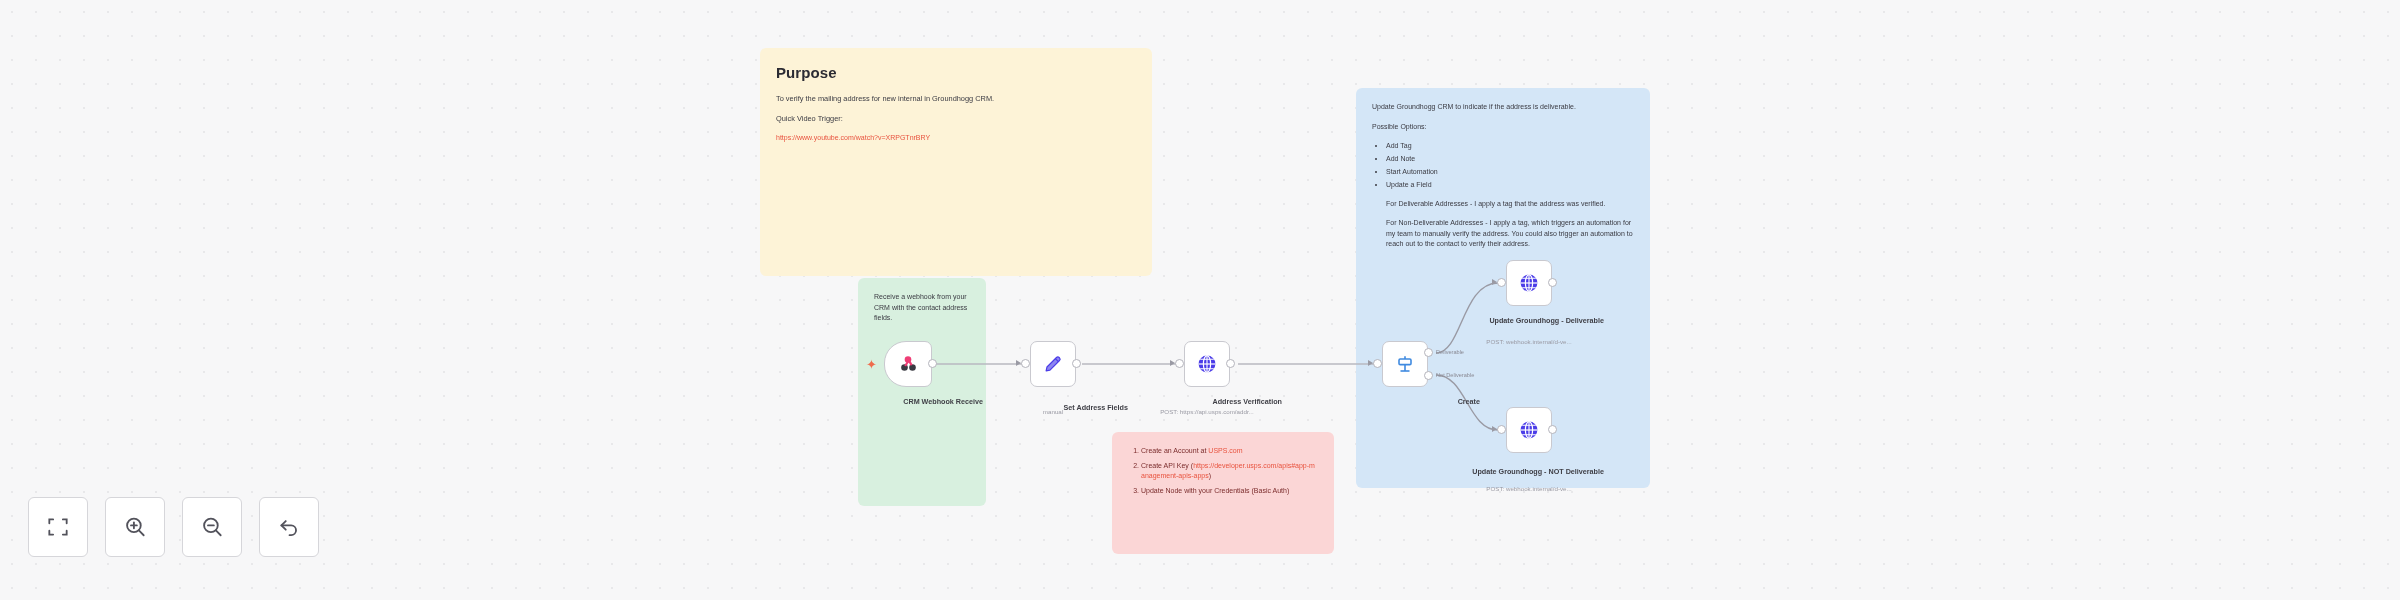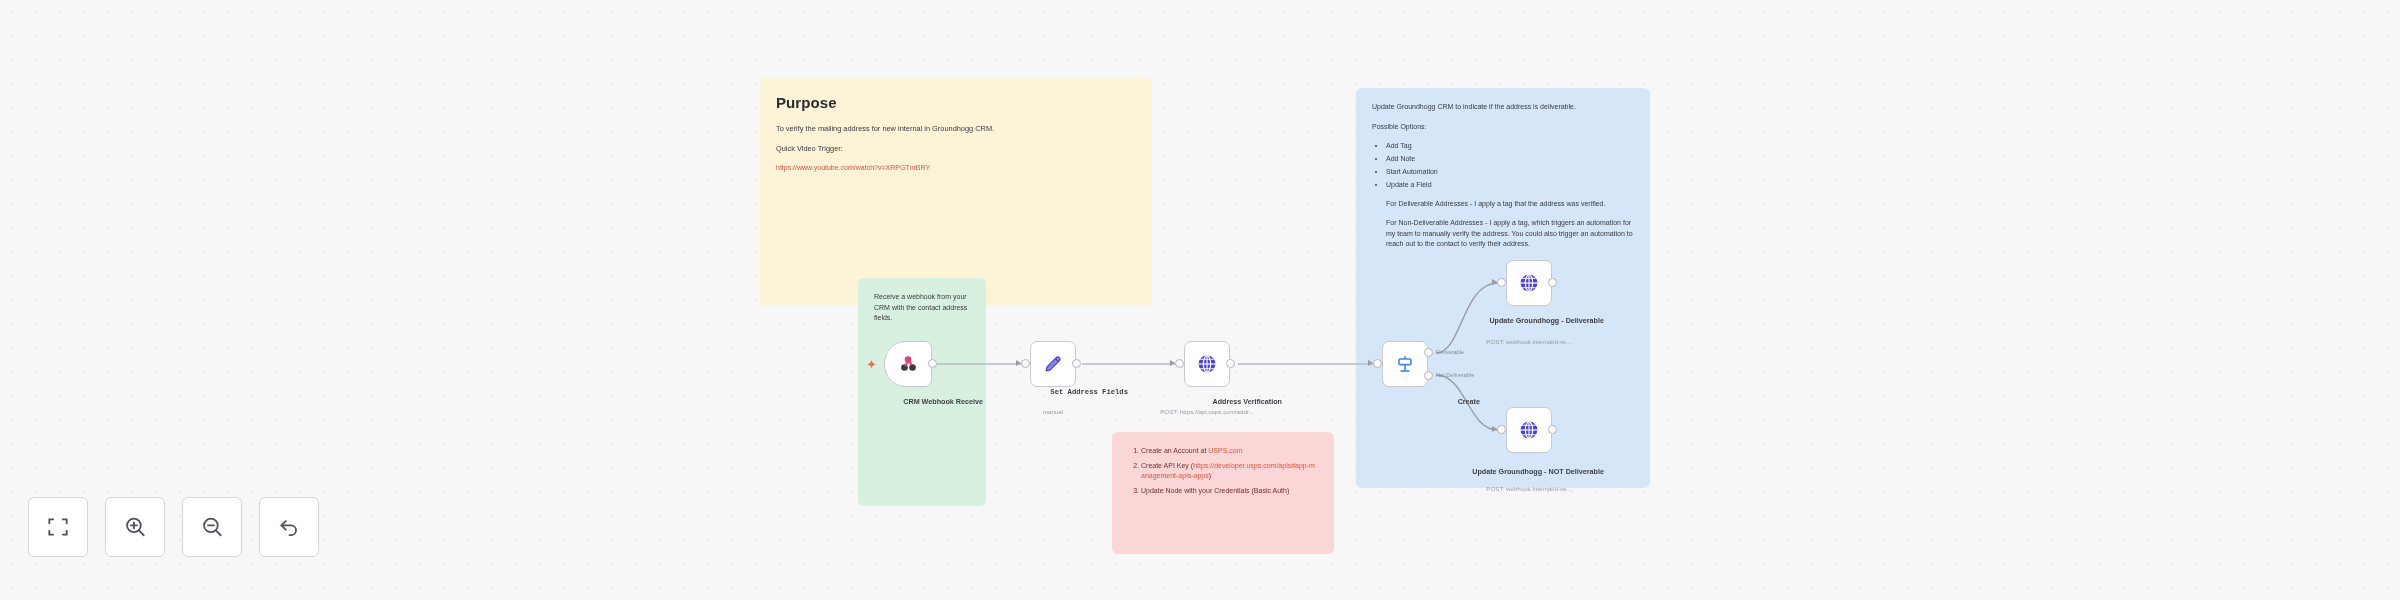--- a/index.html
+++ b/index.html
@@ -19,21 +19,21 @@
 
   
   .sticky {
     position: absolute;
     border-radius: 6px;
     padding: 14px 16px;
     line-height: 1.5;
     color: #3a3a42;
     overflow: hidden;
   }
-  .sticky-yellow { background: #fdf3d7; margin-top: 30px; }
+  .sticky-yellow { background: #fdf3d7; }
   .sticky-green  { background: #d8f0df; }
   .sticky-blue   { background: #d4e6f7; }
   .sticky-pink   { background: #fbd6d6; }
 
   .sticky h2 {
     font-size: 15px;
     font-weight: 700;
     color: #2b2b33;
     margin-bottom: 8px;
     letter-spacing: .1px;
@@ -207,21 +207,21 @@
 
   <div class="node node-sq" style="left:1030px; top:341px;">
     <svg width="22" height="22" viewBox="0 0 24 24">
       <path d="M4.5 19.5 L5.4 15.3 L15.8 4.9 C16.6 4.1 17.9 4.1 18.7 4.9 L19.1 5.3 C19.9 6.1 19.9 7.4 19.1 8.2 L8.7 18.6 Z" fill="#8d86f0" stroke="#4b3ce8" stroke-width="1.3" stroke-linejoin="round"></path>
       <path d="M14.6 6.2 L17.8 9.4" stroke="#4b3ce8" stroke-width="1.3"></path>
     </svg>
   </div>
   <div class="arrow-in" style="left:1016px; top:360px;"></div>
   <div class="dot" style="left:1021px; top:359px;"></div>
   <div class="dot" style="left:1072px; top:359px;"></div>
-  <div class="node-label" style="left:978px; top:388px;font-family:Liberation Mono, monospace;">Set Address Fields</div>
+  <div class="node-label" style="left:978px; top:403px;">Set Address Fields</div>
   <div class="node-sub" style="left:978px; top:408px;">manual</div>
 
   <div class="node node-sq" style="left:1184px; top:341px;">
     <svg width="24" height="24" viewBox="0 0 24 24">
       <circle cx="12" cy="12" r="8.4" fill="#4b3ce8"></circle>
       <ellipse cx="12" cy="12" rx="3.6" ry="8.4" fill="none" stroke="#fff" stroke-width="1.2"></ellipse>
       <line x1="3.6" y1="12" x2="20.4" y2="12" stroke="#fff" stroke-width="1.2"></line>
       <path d="M5.2 7.2 H18.8 M5.2 16.8 H18.8" stroke="#fff" stroke-width="1.1"></path>
       <line x1="12" y1="3.6" x2="12" y2="20.4" stroke="#fff" stroke-width="1.1"></line>
     </svg>

